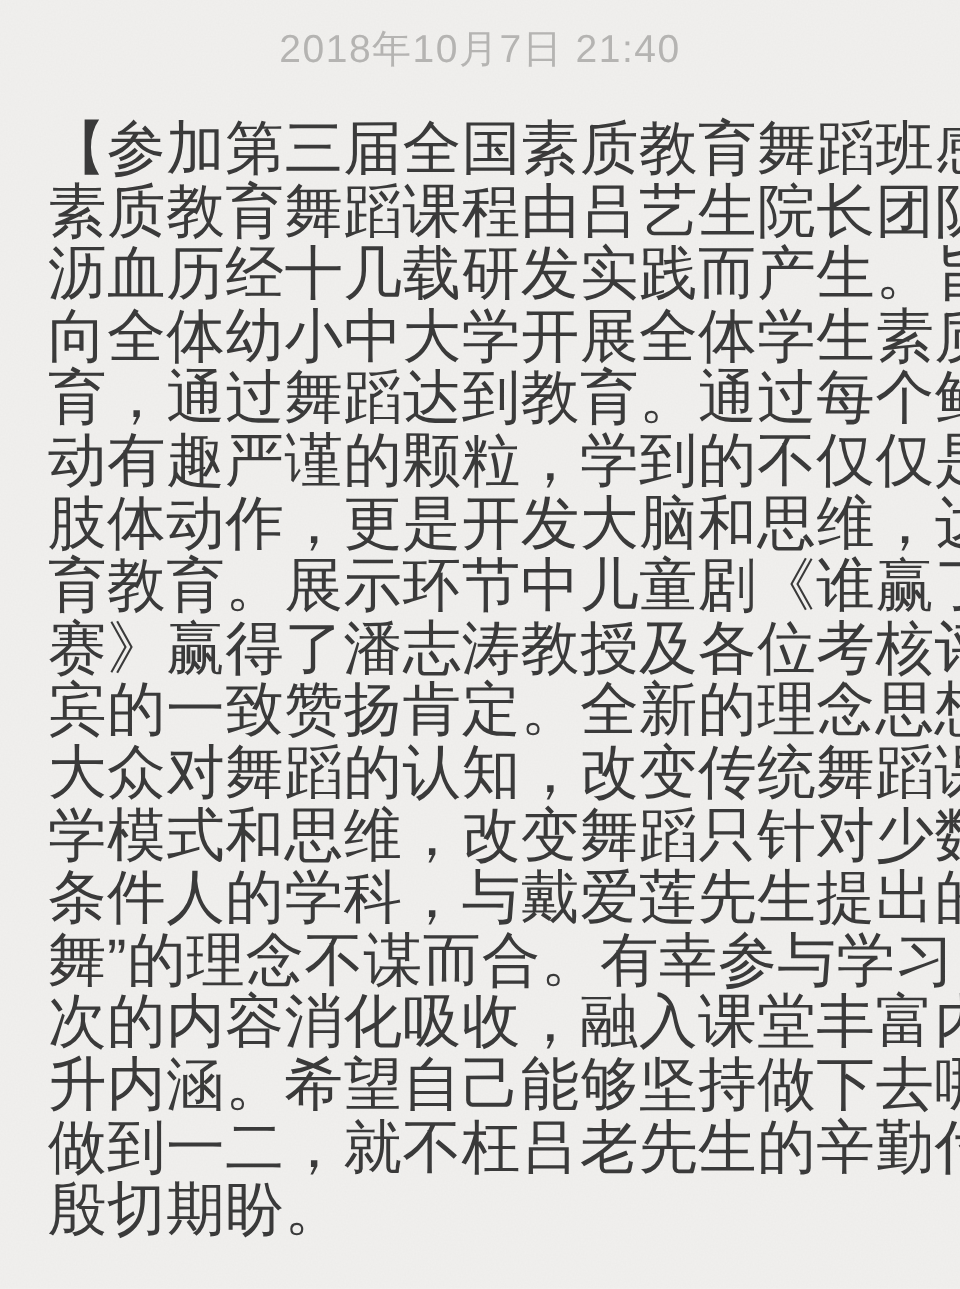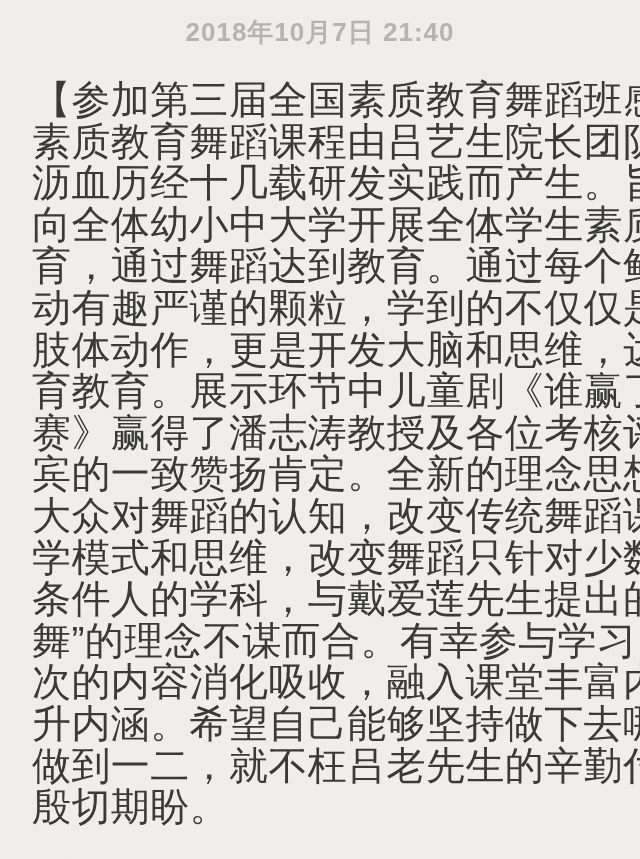--- a/index.html
+++ b/index.html
@@ -29,21 +29,21 @@
   .timestamp {
     position: absolute;
     top: 17px;
     left: 0;
     width: 640px;
     text-align: center;
     font-size: 26px;
     line-height: 30px;
     letter-spacing: 1px;
     color: var(--timestamp);
-    font-weight: 700;
+    font-weight: 400;
   }
   .post-body {
     position: absolute;
     top: 56px;
     left: 32px;
     width: 558px;
     font-size: 39px;
     line-height: 41.6px;
     letter-spacing: 0.4px;
     color: var(--text);

